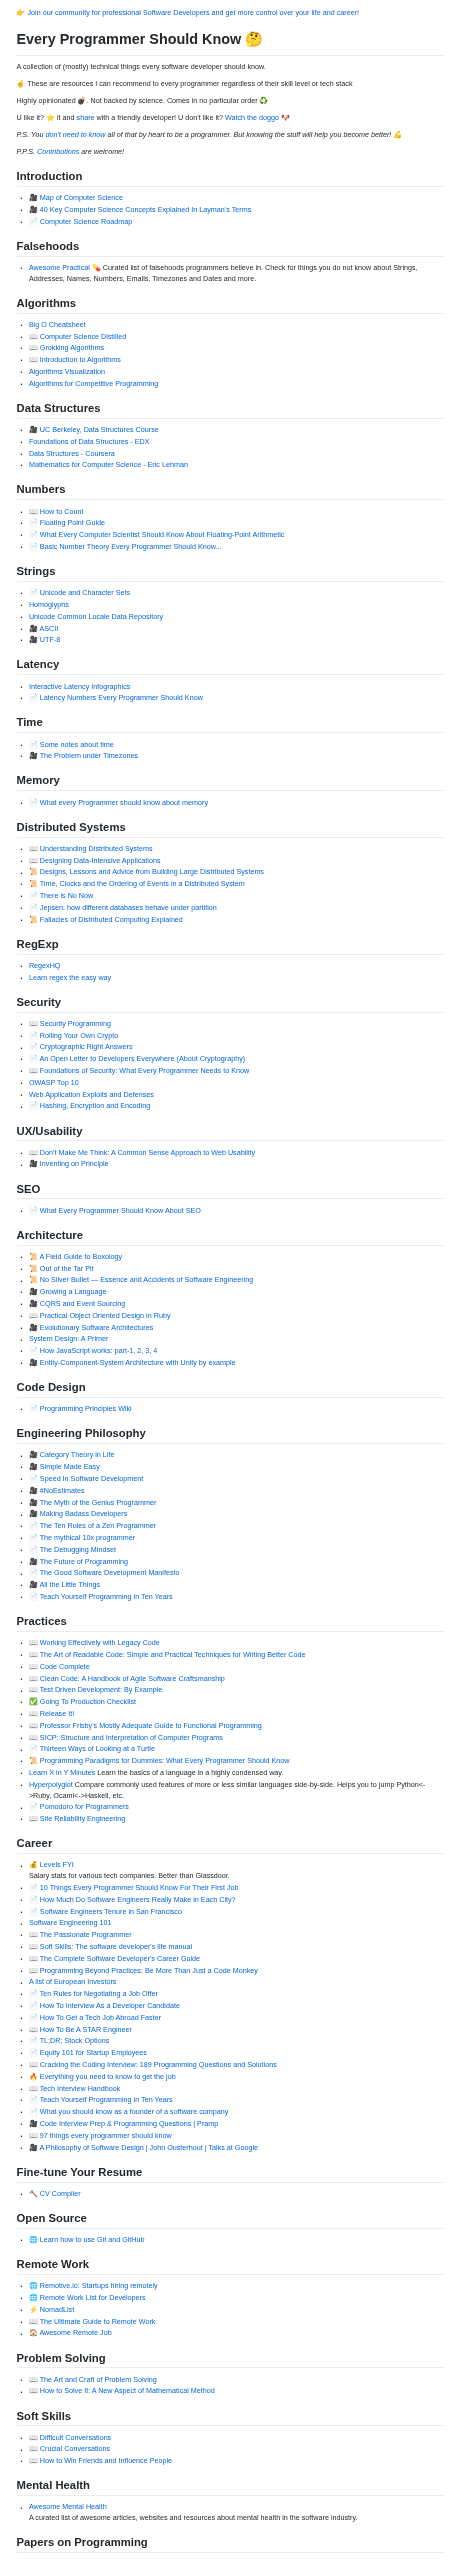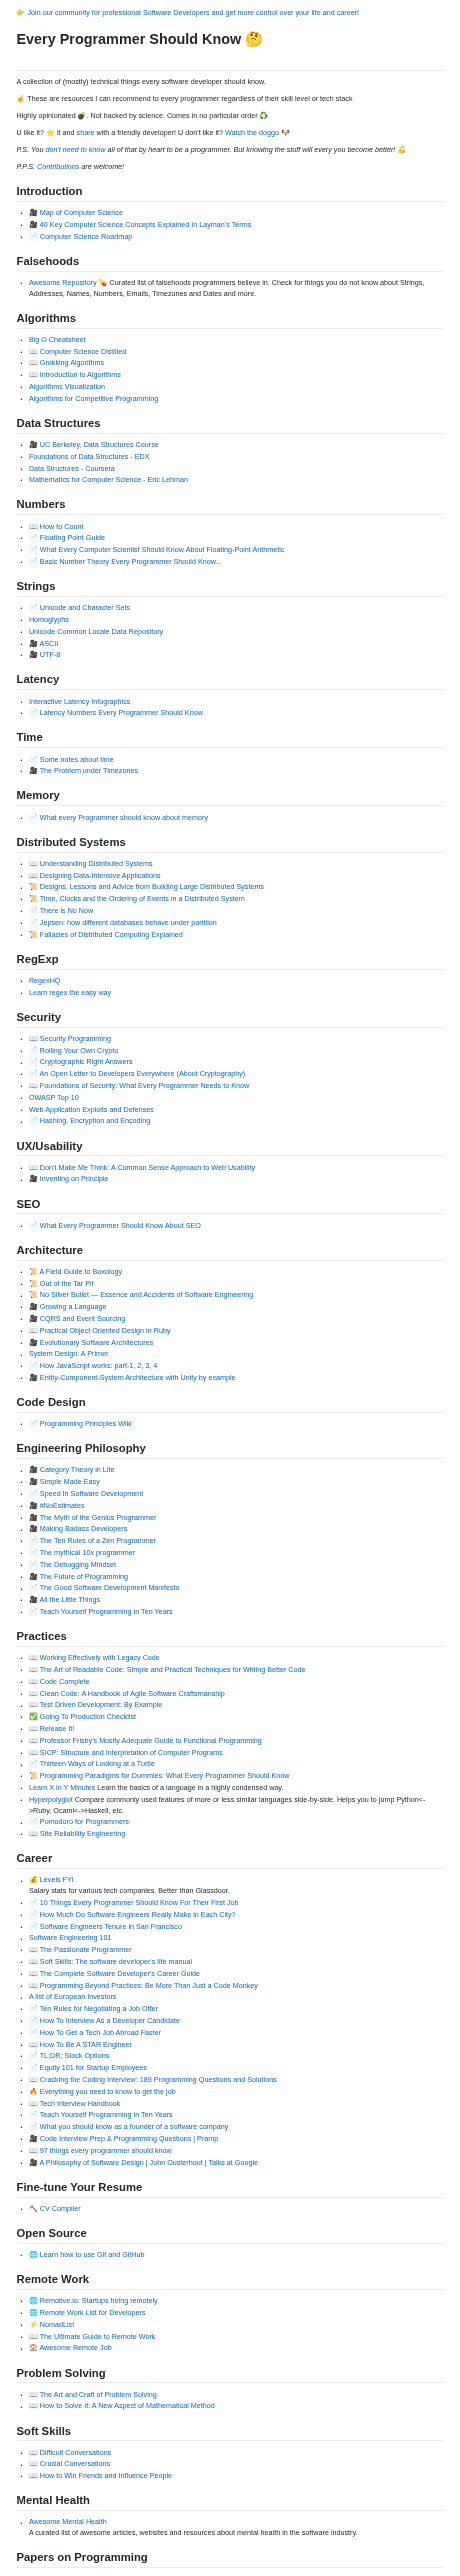--- a/index.html
+++ b/index.html
@@ -1,17 +1,17 @@
 <!DOCTYPE html>
 <html style="font-size:8.2px"><head>
 <meta charset="utf-8">
 <style>
 * { box-sizing: border-box; margin: 0; padding: 0; }
 body { font-family: -apple-system, BlinkMacSystemFont, "Segoe UI", Helvetica, Arial, sans-serif; font-size: 7.2px; line-height: 1.5; color: #24292e; background: #fff; padding: 8.2px 16.5px; max-width: 461px; }
-h1 { font-size: 14.4px; font-weight: 600; margin: 8.2px 0 6.2px; padding-bottom: 19px; border-bottom: 0.5px solid #eaecef; }
+h1 { font-size: 14.4px; font-weight: 600; margin: 8.2px 0 6.2px; padding-bottom: 4px; border-bottom: 0.5px solid #eaecef; }
 h2 { font-size: 11.3px; font-weight: 600; margin: 10.3px 0 6.2px; padding-bottom: 1px; border-bottom: 0.5px solid #eaecef; }
 p { margin: 0 0 6.2px; }
 a { color: #0366d6; text-decoration: none; }
 ul { list-style: none; padding-left: 0; margin: 0 0 6.2px; }
 li { padding-left: 12.4px; position: relative; margin: 1px 0; }
 li::before { content: "•"; position: absolute; left: 4.1px; color: #24292e; font-size: 5.2px; top: 2.1px; }
 .top-link { margin-bottom: 10px; color: #0366d6; }
 .emoji { font-style: normal; }
 .plain { color: #24292e; }
 </style>
@@ -22,36 +22,36 @@
 
 <h1>Every Programmer Should Know 🤔</h1>
 
 <p>A collection of (mostly) technical things every software developer should know.</p>
 <p>☝️ These are resources I can recommend to every programmer regardless of their skill level or tech stack</p>
 <p>Highly opinionated 💣. Not backed by science. Comes in no particular order ♻️</p>
 <p>
   <span>U like it? ⭐ it and </span><a href="#">share</a><span> with a friendly developer! U don't like it? </span><a href="#">Watch the doggo</a><span> 🐶</span>
 </p>
 <p>
-  <em><span>P.S. You </span><a href="#">don't need to know</a><span> all of that by heart to be a programmer. But knowing the stuff will every you become better! 💪</span></em>
+  <em><span>P.S. You </span><a href="#">don't need to know</a><span> all of that by heart to be a programmer. But knowing the stuff will help you become better! 💪</span></em>
 </p>
 <p>
   <em><span>P.P.S. </span><a href="#">Contributions</a><span> are welcome!</span></em>
 </p>
 
 <div id="sections">
     <h2>Introduction</h2>
     <ul>
       <li><span class="emoji">🎥 </span><a href="#">Map of Computer Science</a></li>
       <li><span class="emoji">🎥 </span><a href="#">40 Key Computer Science Concepts Explained In Layman's Terms</a></li>
       <li><span class="emoji">📄 </span><a href="#">Computer Science Roadmap</a></li>
     </ul>
     <h2>Falsehoods</h2>
     <ul>
-      <li><a href="#">Awesome Repository</a><span class="plain"> 💊 Curated list of falsehoods programmers believe in. Check for things you do not know about Strings, Addresses, Names, Numbers, Emails, Timezones and Dates and more.</span></li>
+      <li><a href="#">Awesome Practical</a><span class="plain"> 💊 Curated list of falsehoods programmers believe in. Check for things you do not know about Strings, Addresses, Names, Numbers, Emails, Timezones and Dates and more.</span></li>
     </ul>
     <h2>Algorithms</h2>
     <ul>
       <li><a href="#">Big O Cheatsheet</a></li>
       <li><span class="emoji">📖 </span><a href="#">Computer Science Distilled</a></li>
       <li><span class="emoji">📖 </span><a href="#">Grokking Algorithms</a></li>
       <li><span class="emoji">📖 </span><a href="#">Introduction to Algorithms</a></li>
       <li><a href="#">Algorithms Visualization</a></li>
       <li><a href="#">Algorithms for Competitive Programming</a></li>
     </ul>

